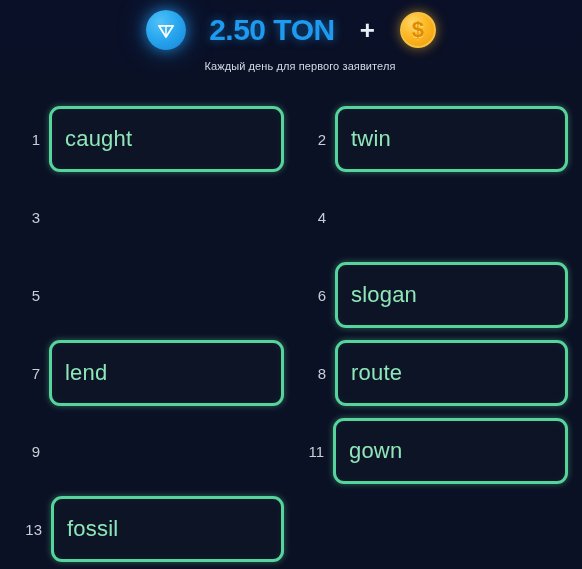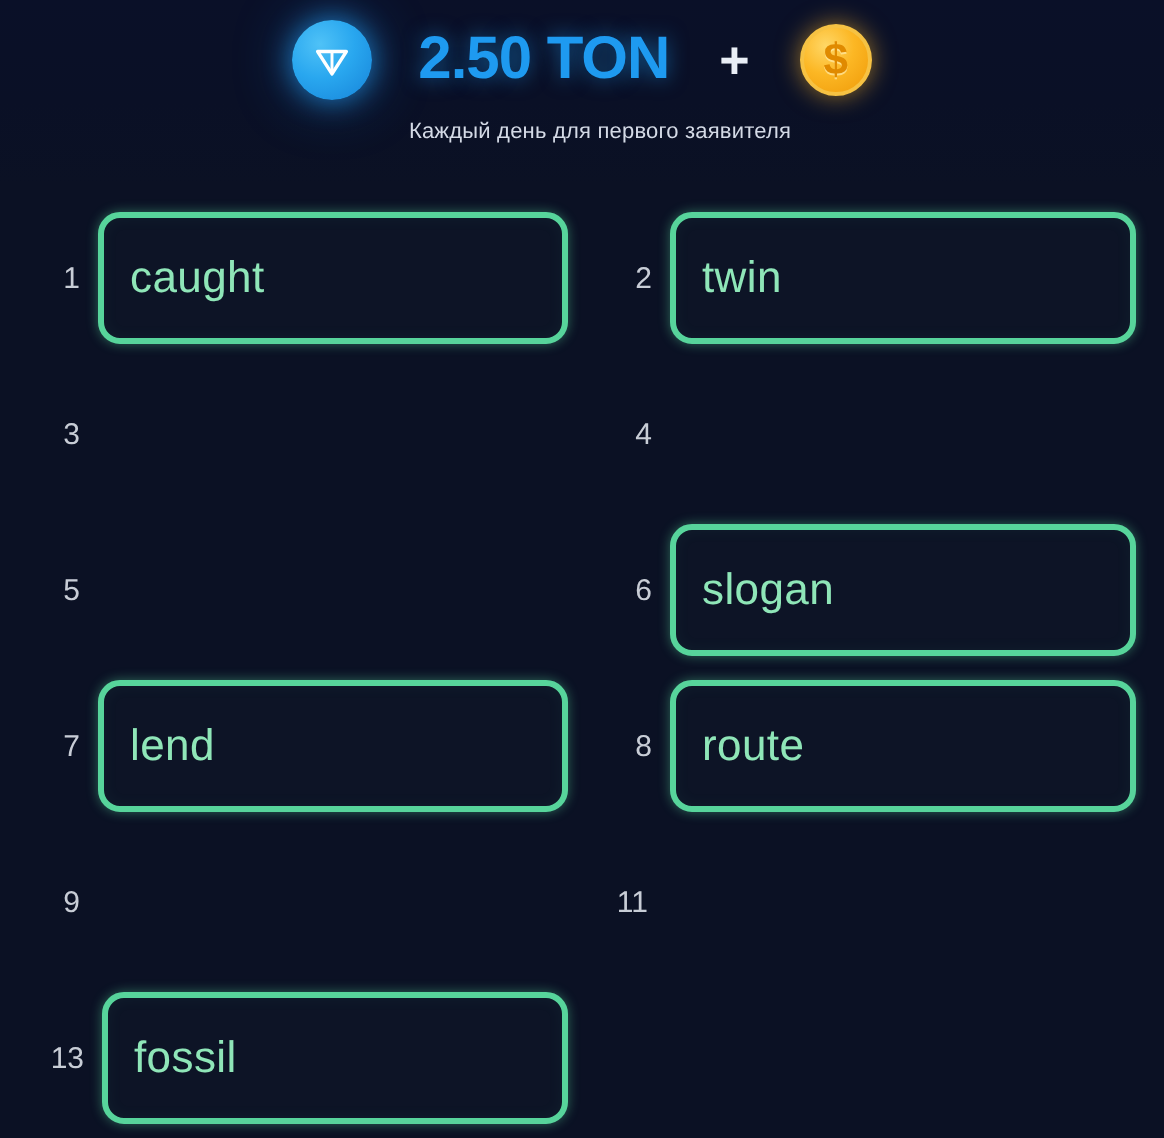--- a/index.html
+++ b/index.html
@@ -205,20 +205,23 @@
       <div class="idx">8</div>
       <div class="word-card">
         <div class="word">route</div>
       </div>
     </div>
     <div class="cell">
       <div class="idx">9</div>
     </div>
     <div class="cell">
       <div class="idx">11</div>
+      <div class="word-card">
+        <div class="word">gown</div>
+      </div>
     </div>
     <div class="cell right">
       <div class="idx">13</div>
       <div class="word-card">
         <div class="word">fossil</div>
       </div>
     </div>
   </div>
 
 </body></html>

